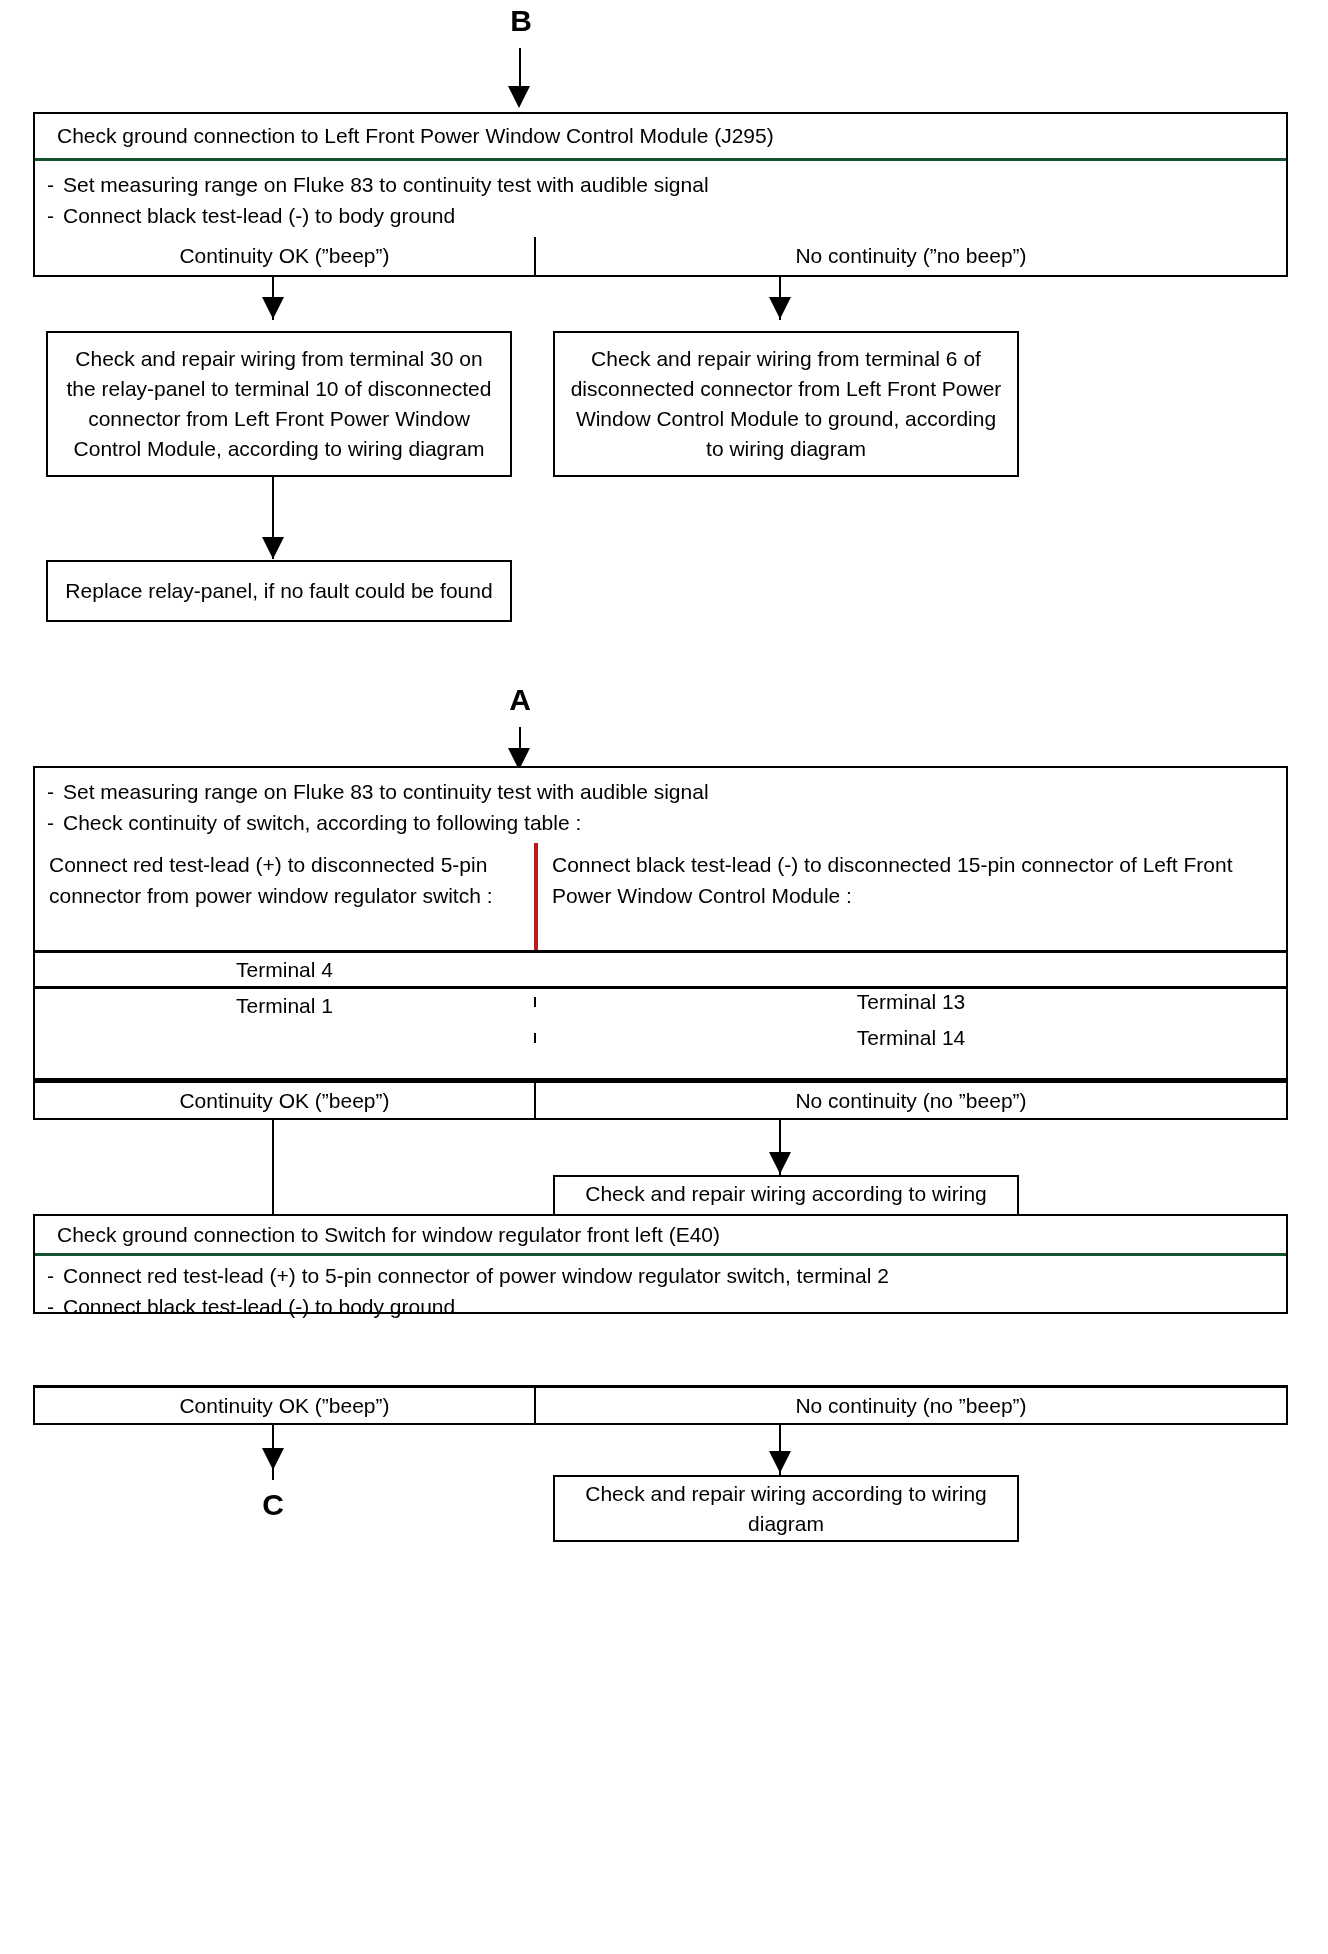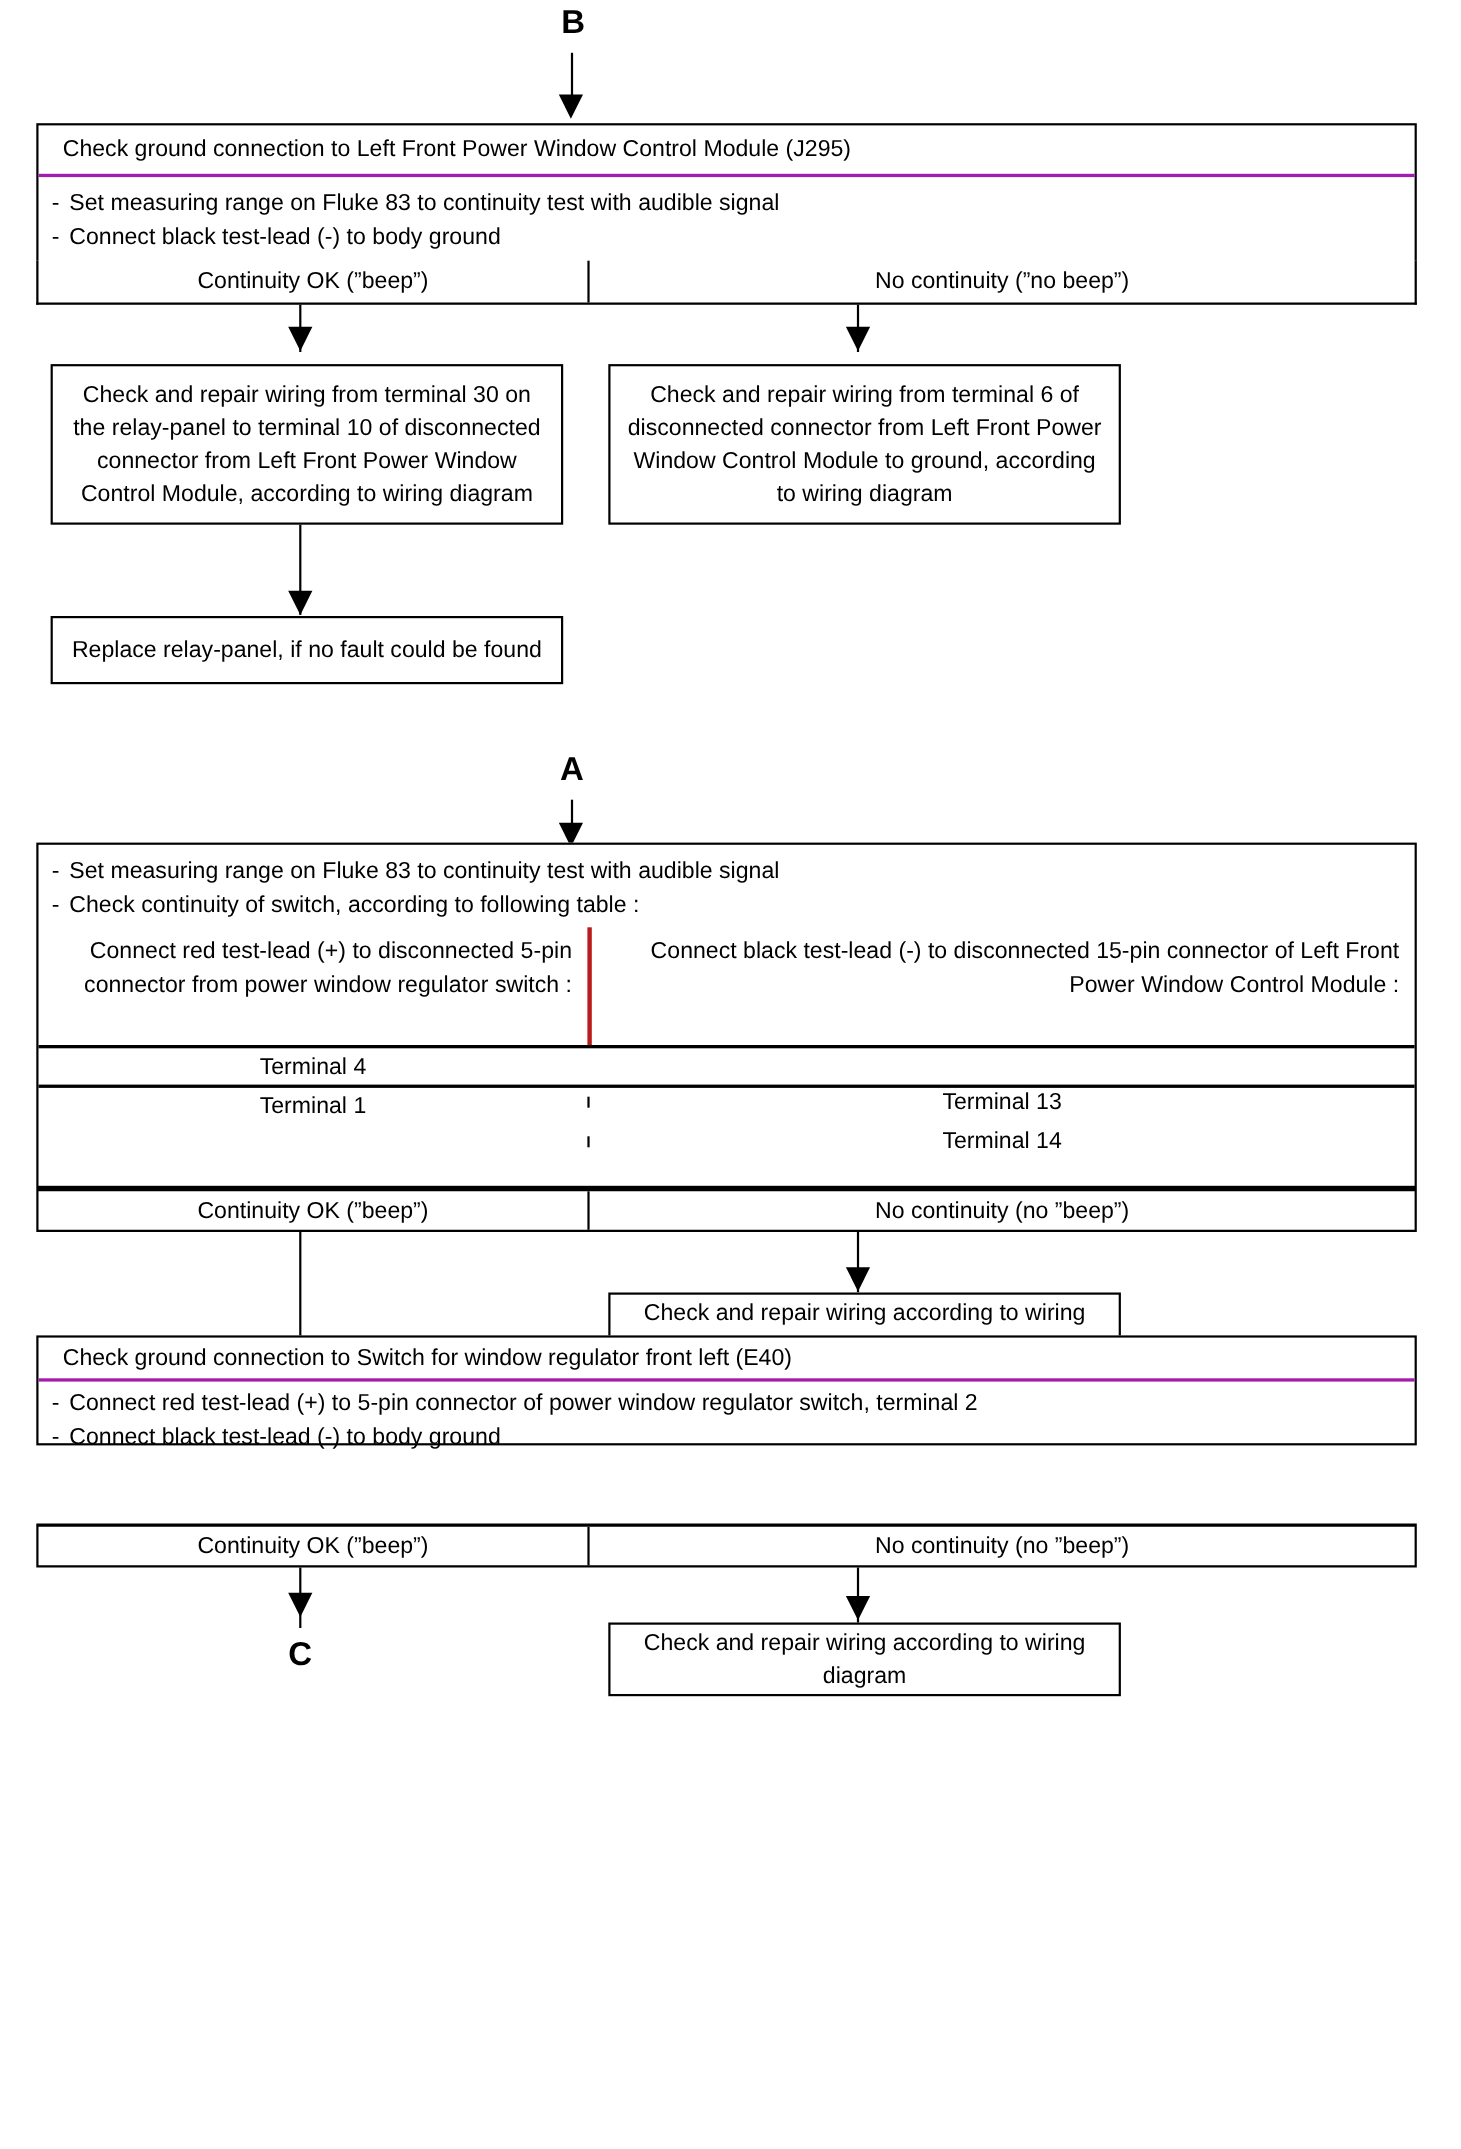--- a/index.html
+++ b/index.html
@@ -19,21 +19,21 @@
   .page { position: absolute; inset: 0; }
 
   
   .box {
     position: absolute;
     border: 2px solid #000;
     box-sizing: border-box;
     background: #fff;
   }
   .bx-head {
-    border-bottom: 3px solid #a21caf;
+    border-bottom: 3px solid #14532d;
     box-sizing: border-box;
     display: flex;
     align-items: center;
     padding: 6px 0 6px 22px;
     font-size: 21px;
     line-height: 30px;
   }
   .bx-head.two-line { display: block; padding-top: 8px; }
   .bx-body {
     box-sizing: border-box;
@@ -71,21 +71,20 @@
   
   .tbl-split {
     display: flex;
     box-sizing: border-box;
     font-size: 21px;
     line-height: 31px;
   }
   .tbl-split > div {
     box-sizing: border-box;
     padding: 6px 14px 13px 14px;
-    text-align: right;
   }
   .tbl-split > div.right { border-left: 4px solid #b91c1c; }
 
   .tbl-row {
     display: flex;
     box-sizing: border-box;
     border-top: 3px solid #000;
     font-size: 21px;
   }
   .tbl-row > div {

